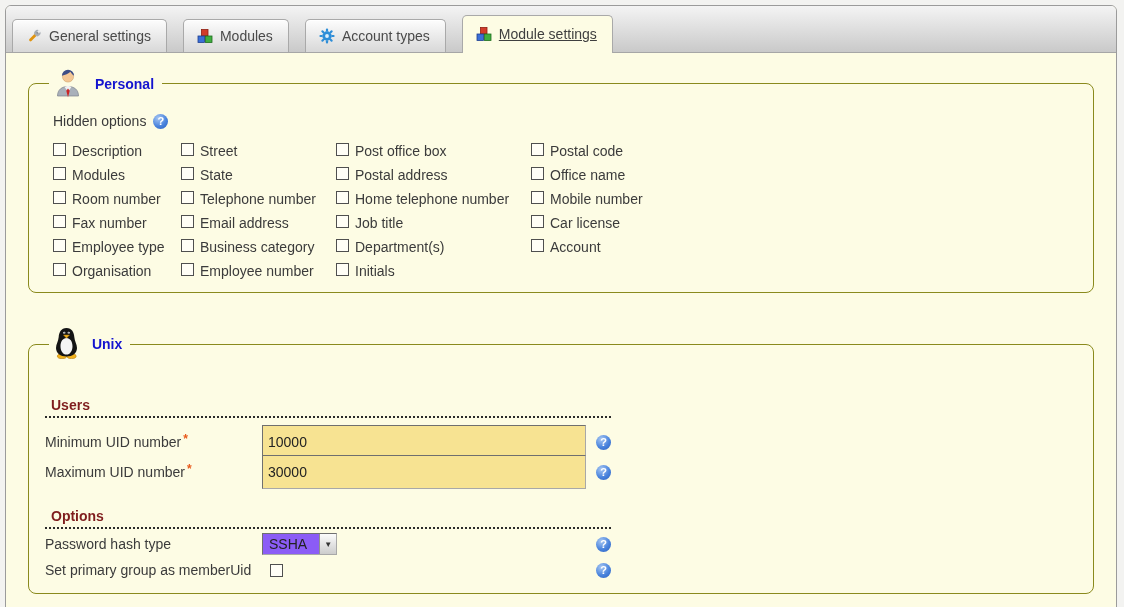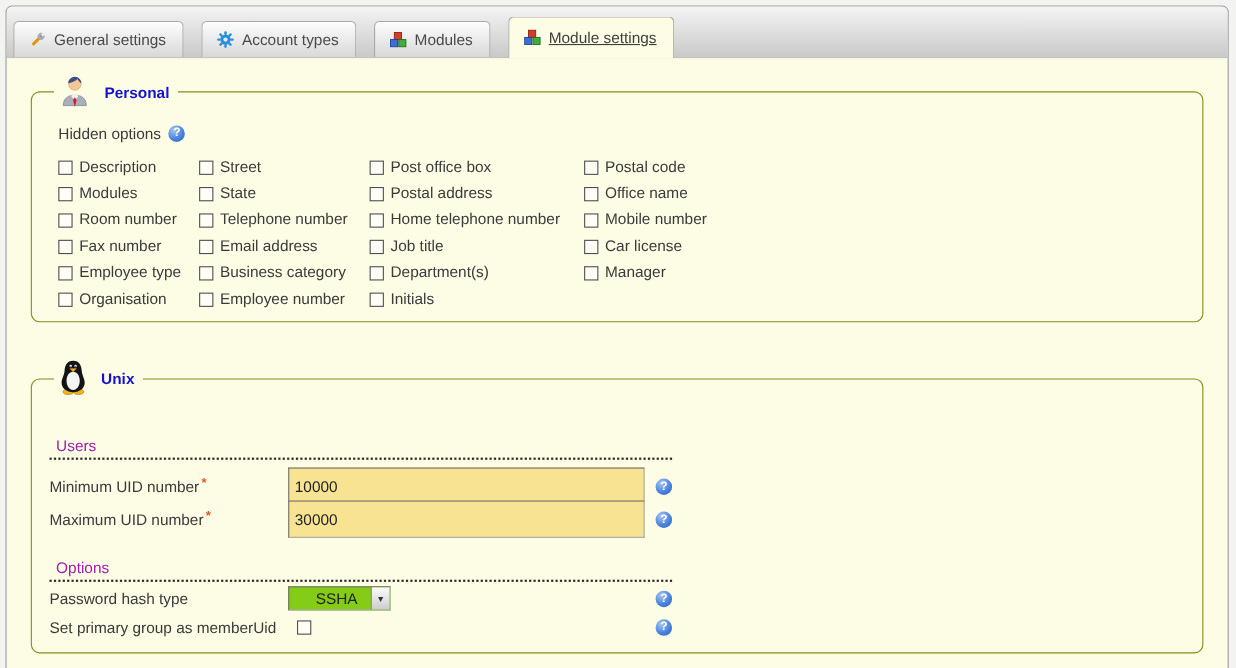--- a/index.html
+++ b/index.html
@@ -56,31 +56,31 @@
   legend .ltext { margin-left:8px; }
   
   .hiddenopts {
     display:flex; align-items:center; gap:7px;
     margin:8px 0 14px 10px; font-size:14px;
   }
   .chkgrid {
     display:grid; grid-template-columns:128px 155px 195px auto;
     row-gap:8px; margin-left:10px; font-size:14px;
   }
-  .chkitem { display:flex; align-items:flex-end; gap:6px; cursor:pointer; }
+  .chkitem { display:flex; align-items:flex-start; gap:6px; cursor:pointer; }
   input[type="checkbox"] {
     -webkit-appearance:none; appearance:none;
     width:13px; height:13px; margin:0; flex:0 0 13px;
     border:1px solid #4f4f4f; background:#fffef6; cursor:pointer;
   }
   
   .fs-unix { margin-top:33px; height:268px; }
   .unix-body { width:566px; margin-left:2px; }
   .subheading {
-    font-size:14px; font-weight:normal; color:#a21caf;
+    font-size:14px; font-weight:bold; color:#7f1d1d;
     padding:0 0 3px 6px;
     border-bottom:2px dotted #2a2a2a;
   }
   .sh-users { margin-top:31px; }
   .sh-options { margin-top:25px; }
   .frow { display:flex; align-items:center; font-size:14px; }
   .frow-input { margin-top:8px; height:22px;align-items:center; }
   .frow-first { margin-top:13px; }
   .frow-opt { margin-top:4px; height:22px; }
   .flabel { width:217px; flex:0 0 217px; }
@@ -98,21 +98,21 @@
   .help {
     width:15px; height:15px; border-radius:50%; flex:0 0 15px;
     background:radial-gradient(circle at 35% 28%, #a6c6f2, #4a84dd 55%, #2a5fc0);
     color:#ffffff; font-size:11px; font-weight:bold;
     line-height:15px; text-align:center; cursor:pointer;
     margin-left:auto;
   }
   .select {
     display:inline-flex; align-items:stretch; height:22px;
     border:1px solid; border-color:#6f6f6f #a8a8a8 #a8a8a8 #6f6f6f;
-    background:#84cc16; cursor:pointer;padding-left:18px;
+    background:#8b5cf6; cursor:pointer;
   }
   .sel-text { padding:0 12px 0 6px; font-size:14px; display:flex; align-items:center; color:#222; }
   .sel-btn {
     width:17px; border-left:1px solid #909090;
     background:linear-gradient(#fcfcfc,#cccccc);
     display:flex; align-items:center; justify-content:center;
     font-size:8px; color:#333333;
   }
 </style>
 </head>
@@ -127,20 +127,31 @@
         <svg width="16" height="16" viewBox="0 0 16 16">
           <g transform="rotate(45 8 8)">
             <rect x="6.9" y="5" width="2.8" height="9.6" rx="1.3" fill="#e09410"></rect>
             <circle cx="8.3" cy="3.6" r="3.1" fill="#a7adb4"></circle>
             <rect x="7.1" y="0" width="2.4" height="3.4" fill="#ededed"></rect>
             <rect x="7.1" y="2.6" width="2.4" height="1.6" fill="#8d949b"></rect>
           </g>
         </svg>
       </span>
       <span>General settings</span>
+    </div>
+
+    <div class="tab">
+      <span class="ticon">
+        <svg width="16" height="16" viewBox="0 0 16 16">
+          <rect x="4.5" y="1.5" width="6.5" height="6.5" fill="#d23c2a" stroke="#8e1f12" stroke-width="0.8"></rect>
+          <rect x="1" y="8" width="6.5" height="6.5" fill="#3a6fd8" stroke="#1e3f8e" stroke-width="0.8"></rect>
+          <rect x="8.5" y="8" width="6.5" height="6.5" fill="#3fae3f" stroke="#1f6d1f" stroke-width="0.8"></rect>
+        </svg>
+      </span>
+      <span>Modules</span>
     </div>
 
     <div class="tab">
       <span class="ticon">
         <svg width="16" height="16" viewBox="0 0 16 16">
           <g fill="#2e8ed8">
             <circle cx="8" cy="8" r="4.7"></circle>
             <g>
               <rect x="6.9" y="0.4" width="2.2" height="3.4" rx="1"></rect>
               <rect x="6.9" y="0.4" width="2.2" height="3.4" rx="1" transform="rotate(45 8 8)"></rect>
@@ -151,31 +162,20 @@
               <rect x="6.9" y="0.4" width="2.2" height="3.4" rx="1" transform="rotate(270 8 8)"></rect>
               <rect x="6.9" y="0.4" width="2.2" height="3.4" rx="1" transform="rotate(315 8 8)"></rect>
             </g>
           </g>
           <circle cx="8" cy="8" r="1.9" fill="#dff0fc"></circle>
         </svg>
       </span>
       <span>Account types</span>
     </div>
 
-    <div class="tab">
-      <span class="ticon">
-        <svg width="16" height="16" viewBox="0 0 16 16">
-          <rect x="4.5" y="1.5" width="6.5" height="6.5" fill="#d23c2a" stroke="#8e1f12" stroke-width="0.8"></rect>
-          <rect x="1" y="8" width="6.5" height="6.5" fill="#3a6fd8" stroke="#1e3f8e" stroke-width="0.8"></rect>
-          <rect x="8.5" y="8" width="6.5" height="6.5" fill="#3fae3f" stroke="#1f6d1f" stroke-width="0.8"></rect>
-        </svg>
-      </span>
-      <span>Modules</span>
-    </div>
-
     <div class="tab active">
       <span class="ticon">
         <svg width="16" height="16" viewBox="0 0 16 16">
           <rect x="4.5" y="1.5" width="6.5" height="6.5" fill="#d23c2a" stroke="#8e1f12" stroke-width="0.8"></rect>
           <rect x="1" y="8" width="6.5" height="6.5" fill="#3a6fd8" stroke="#1e3f8e" stroke-width="0.8"></rect>
           <rect x="8.5" y="8" width="6.5" height="6.5" fill="#3fae3f" stroke="#1f6d1f" stroke-width="0.8"></rect>
         </svg>
       </span>
       <span>Module settings</span>
     </div>
@@ -279,21 +279,21 @@
         <label class="chkitem">
             <input type="checkbox" style="">
             <span>Business category</span>
           </label>
         <label class="chkitem">
             <input type="checkbox" style="">
             <span>Department(s)</span>
           </label>
         <label class="chkitem">
             <input type="checkbox" style="">
-            <span>Manager</span>
+            <span>Account</span>
           </label>
 
         <label class="chkitem">
             <input type="checkbox" style="">
             <span>Organisation</span>
           </label>
         <label class="chkitem">
             <input type="checkbox" style="">
             <span>Employee number</span>
           </label>

